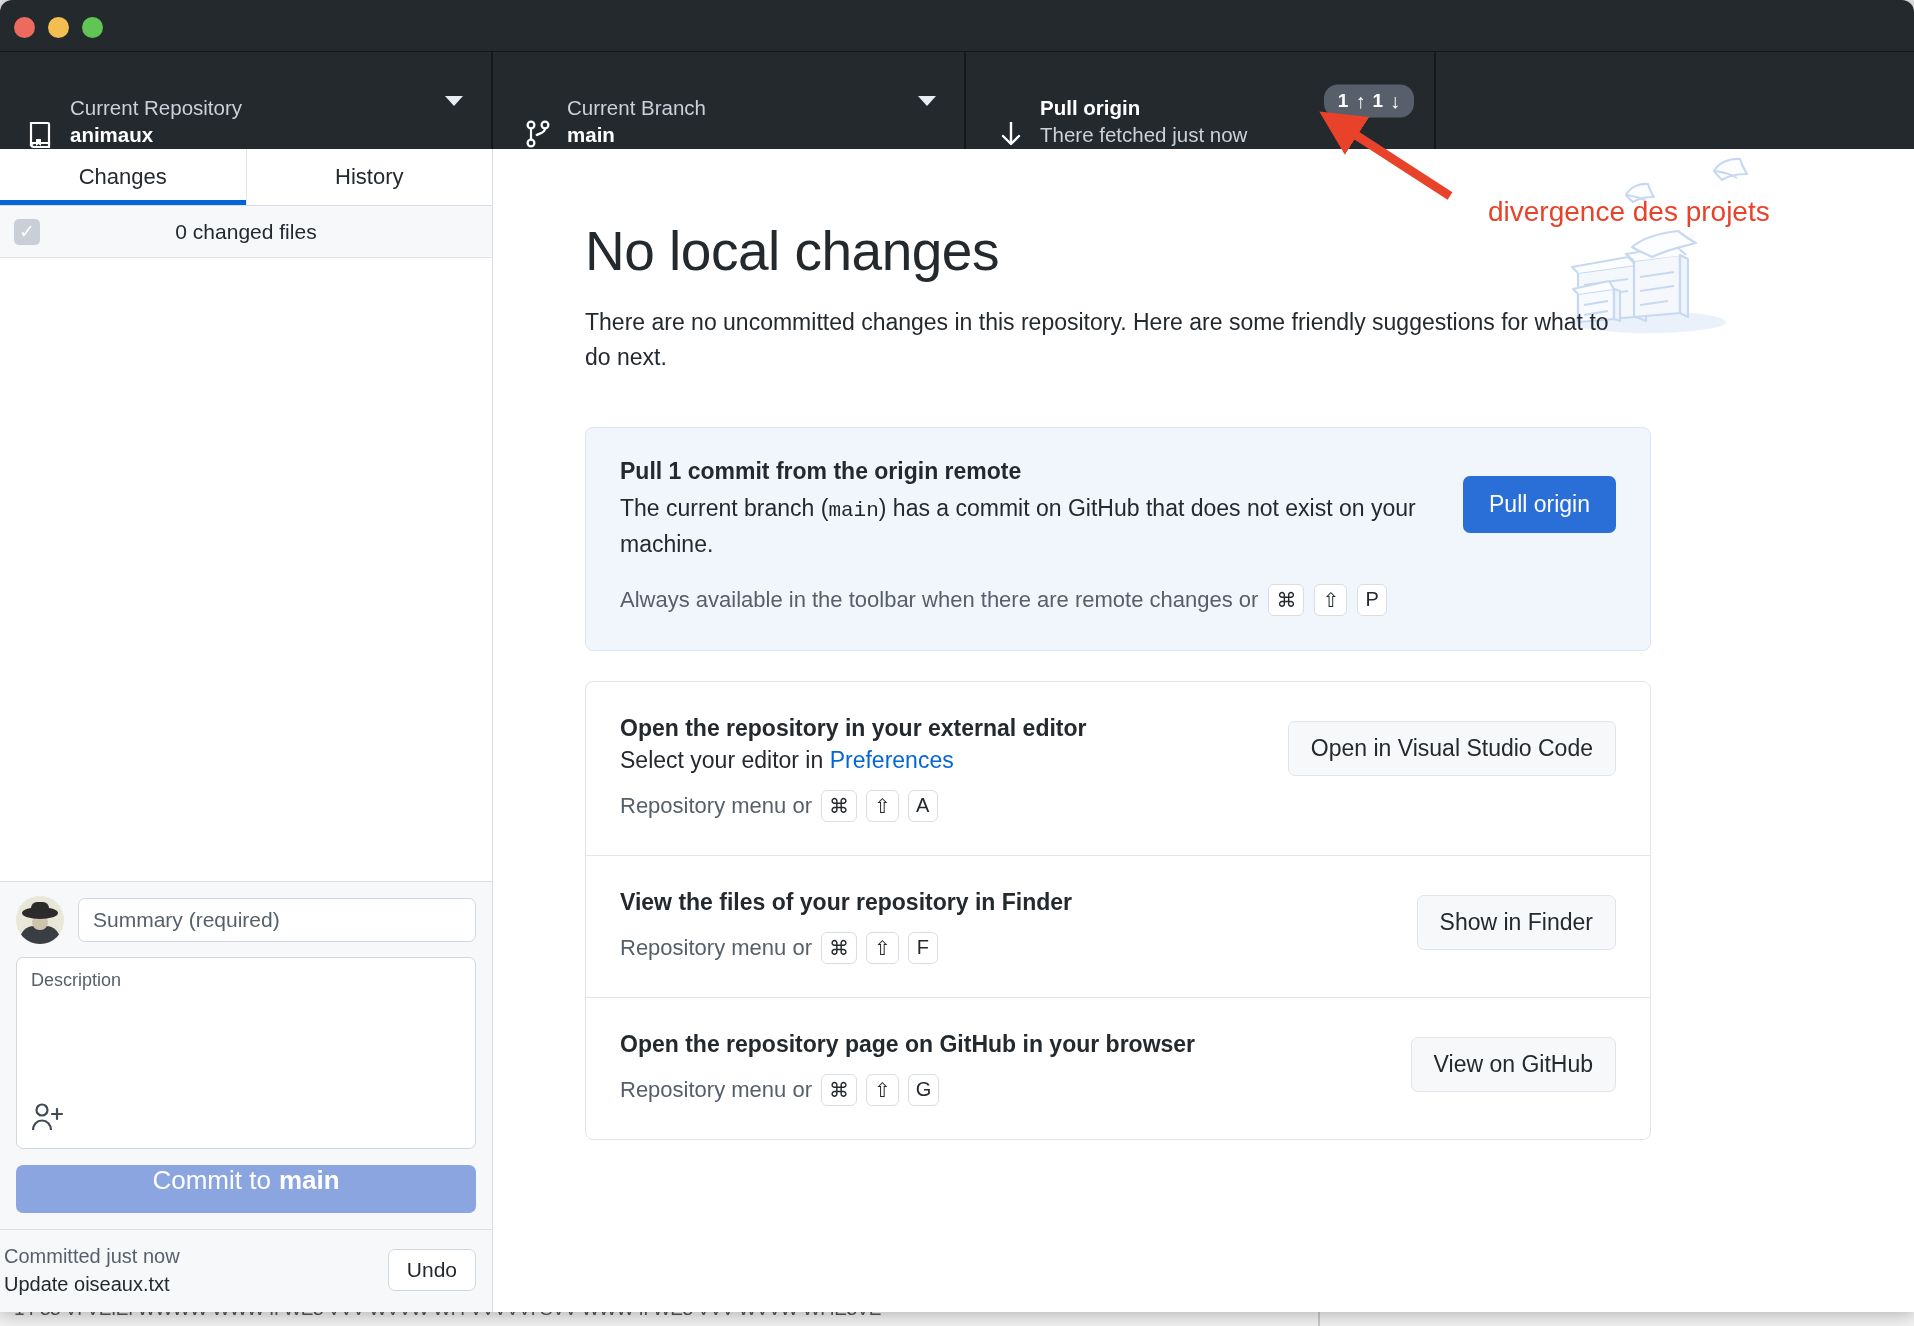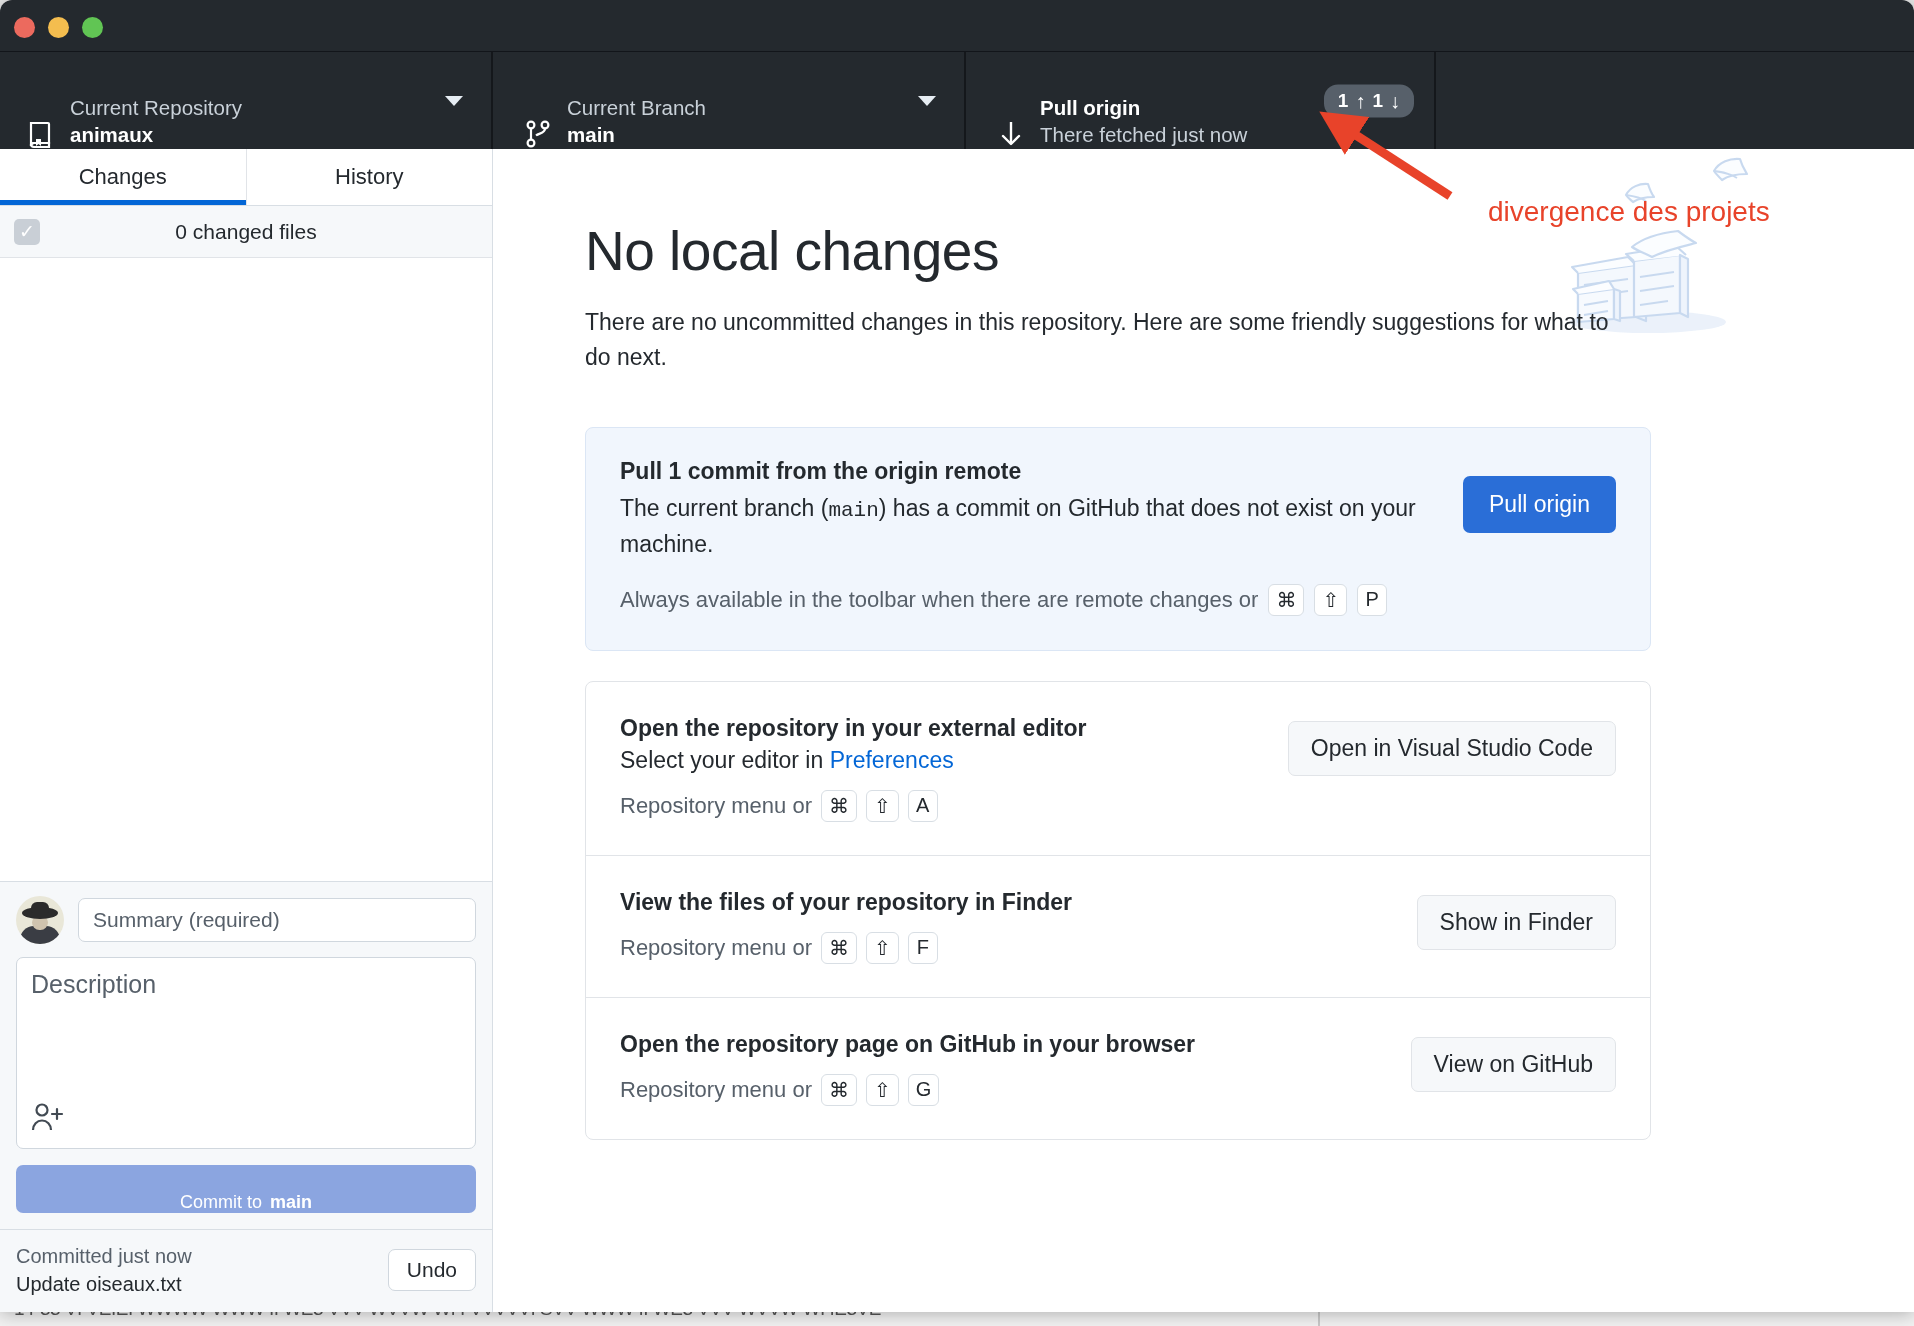--- a/index.html
+++ b/index.html
@@ -137,39 +137,39 @@
     background: #fff; font-size: 21px; color: #24292e; padding: 0 14px;
     font-family: "Liberation Sans", sans-serif;
   }
   #summary-input::placeholder { color: #57606a; }
   #description-box {
     margin-top: 13px; height: 192px; border: 1px solid #d0d7de; border-radius: 7px;
     background: #fff; position: relative; padding: 12px 14px;
   }
   #description-input {
     width: 100%; height: 130px; border: none; outline: none; resize: none;
-    font-size: 25px; color: #24292e; font-family: "Liberation Sans", sans-serif;
+    font-size: 18px; color: #24292e; font-family: "Liberation Sans", sans-serif;
     background: transparent;
   }
   #description-input::placeholder { color: #57606a; }
   #coauthor-icon {
     position: absolute; left: 14px; bottom: 12px; cursor: pointer; color: #424a53;
   }
   #commit-button {
     margin-top: 16px; width: 100%; height: 48px; border: none; border-radius: 7px;
-    background: #8ba5e0; color: #fff; font-size: 18px; cursor: pointer;
+    background: #8ba5e0; color: #fff; font-size: 26px; cursor: pointer;
     font-family: "Liberation Sans", sans-serif;
-    display: flex; align-items: flex-end; justify-content: center; gap: 8px;
+    display: flex; align-items: flex-start; justify-content: center; gap: 8px;
   }
   #commit-button .cb-branch { font-weight: bold; }
 
   
   #undo-bar {
     border-top: 1px solid #d8dee4; background: #f6f8fa;
-    padding: 12px 16px 14px 16px; display: flex; align-items: center;
+    padding: 12px 16px 14px 4px; display: flex; align-items: center;
   }
   #undo-texts { flex: 1; }
   #undo-status { font-size: 20px; color: #57606a; line-height: 1.4; }
   #undo-subject { font-size: 20px; color: #24292e; line-height: 1.4; }
   #undo-button {
     border: 1px solid #d0d7de; border-radius: 7px; background: #fff;
     font-size: 21px; color: #24292e; padding: 8px 18px; cursor: pointer;
     font-family: "Liberation Sans", sans-serif;
   }
 

